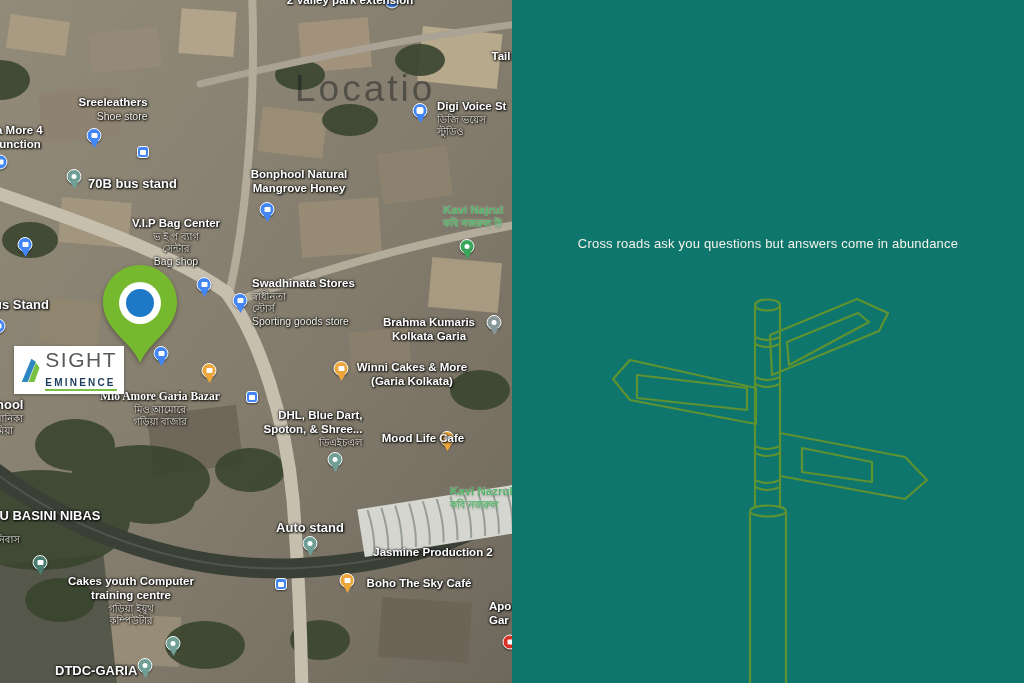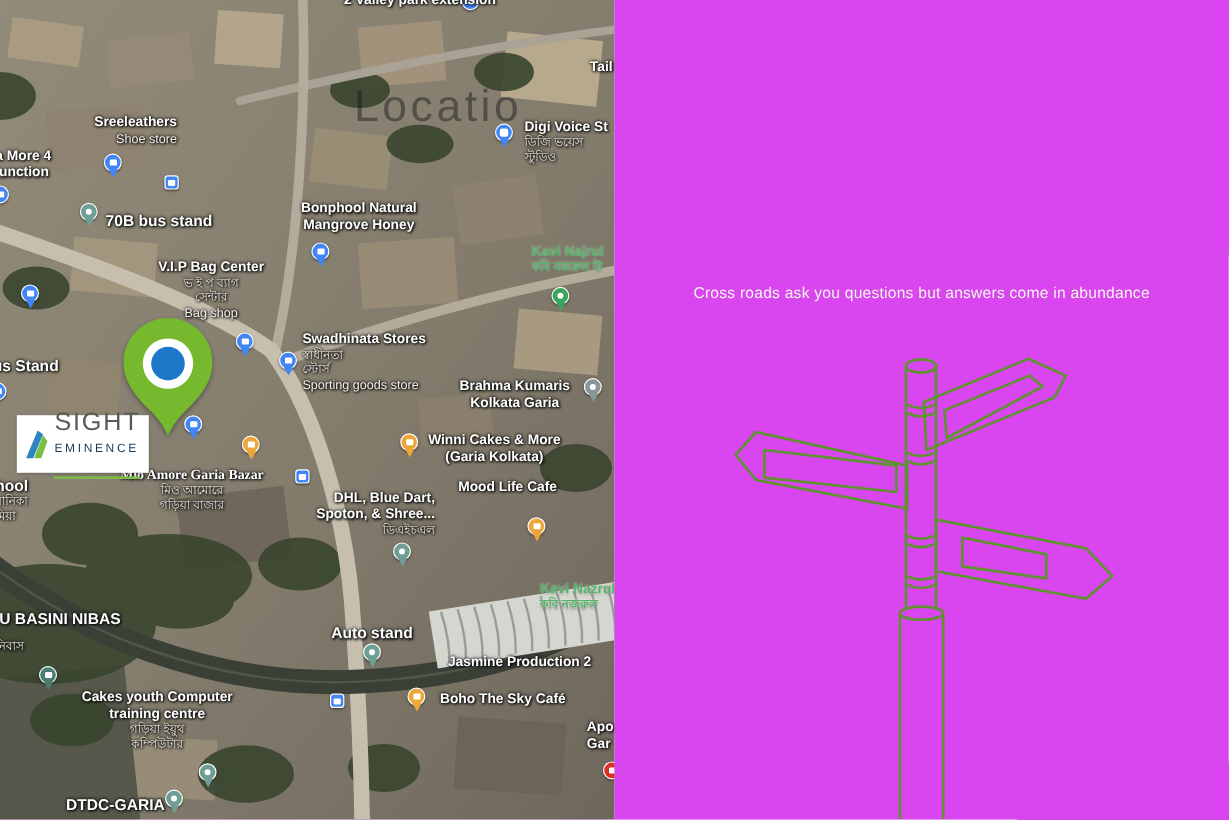--- a/index.html
+++ b/index.html
@@ -39,22 +39,22 @@
     text-shadow:0 0 3px rgba(15,15,15,.95),0 0 2px rgba(15,15,15,.9),1px 1px 2px rgba(0,0,0,.85);}
   .ml-green{font-size:11.5px;font-weight:bold;color:#55b368;
     text-shadow:0 0 2px rgba(245,255,245,.75),0 1px 2px rgba(0,0,0,.4);}
   .ml-bngreen{font-size:10px;font-weight:bold;color:#55b368;
     text-shadow:0 0 2px rgba(245,255,245,.75),0 1px 2px rgba(0,0,0,.4);}
   .marker{position:absolute;left:98px;top:262px;z-index:40;filter:drop-shadow(0 2px 2px rgba(0,0,0,.35));}
   .logo{position:absolute;left:14px;top:346px;width:110px;height:48px;background:#ffffff;z-index:50;
     display:flex;align-items:center;gap:5px;padding:3px 7px;box-sizing:border-box;box-shadow:0 1px 3px rgba(0,0,0,.3);}
   .logo-col{display:flex;flex-direction:column;}
   .logo-sight{font-size:21px;color:#5a5a5a;letter-spacing:1.5px;line-height:1;}
-  .logo-em{font-size:10px;font-weight:normal;color:#1d3d5e;letter-spacing:2.2px;margin-top:7px;
-    border-bottom:2px solid #7ac143;padding-bottom:17px;}
+  .logo-em{font-size:10px;font-weight:bold;color:#1d3d5e;letter-spacing:2.2px;margin-top:7px;
+    border-bottom:2px solid #7ac143;padding-bottom:1px;}
 
   
   .quote-panel{position:absolute;left:512px;top:0;width:512px;height:683px;background:#3d5326;overflow:hidden;}
   .quote{position:absolute;top:236px;left:0;width:100%;text-align:center;font-size:13px;
     color:#f3f4ea;letter-spacing:.2px;}
   .signpost{position:absolute;left:68px;top:280px;color:#5f9231;}
 </style>
 </head>
 <body>
 
@@ -346,21 +346,21 @@
         <div class="map-label" style="top: 390px; left: 160px; transform: translateX(-50%); text-align: center; font-family: Liberation Serif, serif;">
           <div class="ml-name">Mio Amore Garia Bazar</div>
           <div class="ml-bn">মিও আমোরে</div>
           <div class="ml-bn">গড়িয়া বাজার</div>
         </div>
         <div class="map-label" style="top: 409px; left: 313px; transform: translateX(-50%); text-align: right;">
           <div class="ml-name">DHL, Blue Dart,</div>
           <div class="ml-name">Spoton, &amp; Shree...</div>
           <div class="ml-bn">ডিএইচএল</div>
         </div>
-        <div class="map-label" style="top: 400px; left: 423px; transform: translateX(-50%); text-align: right;">
+        <div class="map-label" style="top: 432px; left: 423px; transform: translateX(-50%); text-align: right;">
           <div class="ml-name">Mood Life Cafe</div>
         </div>
         <div class="map-label" style="top: 397px; left: -4px; text-align: left;">
           <div class="ml-big">hool</div>
           <div class="ml-bn">মানিকা</div>
           <div class="ml-bn">মিয়া</div>
         </div>
         <div class="map-label" style="top: 508px; left: -10px; text-align: left;">
           <div class="ml-big">DU BASINI NIBAS</div>
         </div>
@@ -406,21 +406,21 @@
         <polygon points="1,33 14,2 20,6 9,33" fill="#2e86c1"></polygon>
         <polygon points="10,33 20,7 25,14 18,33" fill="#7ac143"></polygon>
       </svg>
       <div class="logo-col">
         <span class="logo-sight">SIGHT</span>
         <span class="logo-em">EMINENCE</span>
       </div>
     </div>
   </div>
 
-  <div class="quote-panel" id="quotePanel" style="background: #d946ef;">
+  <div class="quote-panel" id="quotePanel" style="background: #0f766e;">
     <div class="quote" style="color: rgb(243, 244, 234);">Cross roads ask you questions but answers come in abundance</div>
     <svg class="signpost" width="400" height="403" viewBox="0 0 400 403" fill="none" stroke="currentColor" stroke-width="2.2" stroke-linejoin="round" style="color: rgb(95, 146, 49);">
       <ellipse cx="187.5" cy="25" rx="12.5" ry="5.5"></ellipse>
       <path d="M175 25 V 228"></path>
         <path d="M200 25 V 228"></path>
       <path d="M175 57 q 12.5 6 25 0"></path>
         <path d="M175 64 q 12.5 6 25 0"></path>
       <path d="M175 97 q 12.5 6 25 0"></path>
         <path d="M175 104 q 12.5 6 25 0"></path>
       <path d="M175 166 q 12.5 6 25 0"></path>

